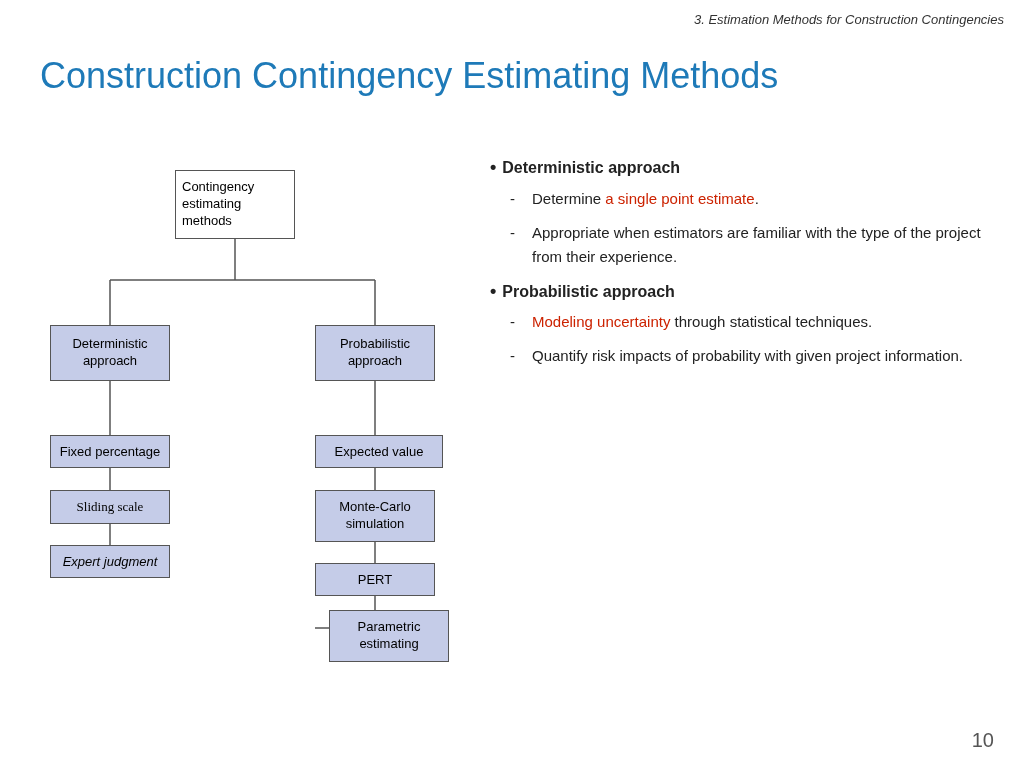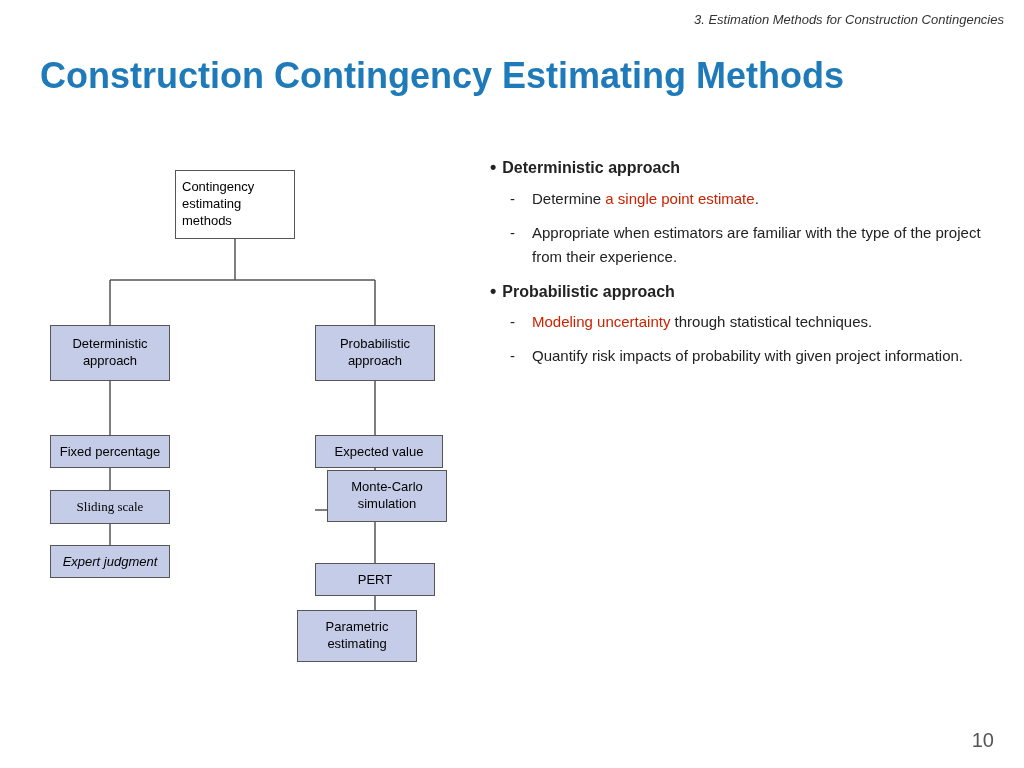--- a/index.html
+++ b/index.html
@@ -21,21 +21,21 @@
       color: #333;
     }
 
     .slide-title {
       position: absolute;
       top: 55px;
       left: 40px;
       right: 40px;
       font-size: 36px;
       color: #1e7ab8;
-      font-weight: bold;
+      font-weight: normal;
     }
 
     .left-panel {
       position: absolute;
       top: 150px;
       left: 20px;
       width: 460px;
       height: 580px;
     }
 
@@ -133,49 +133,48 @@
       width: 128px;
       padding: 8px 6px;
       border: 1px solid #555;
       background: #c5cce8;
       text-align: center;
       font-size: 13px;
     }
 
     .node-montecarlo {
       position: absolute;
-      top: 320px;
+      top: 340px;
       left: 295px;
       width: 120px;
       padding: 8px 6px;
       border: 1px solid #555;
       background: #c5cce8;
       text-align: center;
       font-size: 13px;
       line-height: 1.3;
-      margin-left: 12px;
     }
 
     .node-pert {
       position: absolute;
       top: 405px;
       left: 295px;
       width: 120px;
       padding: 8px 6px;
       border: 1px solid #555;
       background: #c5cce8;
       text-align: center;
       font-size: 13px;
       margin-top: 8px;
     }
 
     .node-parametric {
       position: absolute;
       top: 460px;
-      left: 277px;
+      left: 309px;
       width: 120px;
       padding: 8px 6px;
       border: 1px solid #555;
       background: #c5cce8;
       text-align: center;
       font-size: 13px;
       line-height: 1.3;
     }
 
     

